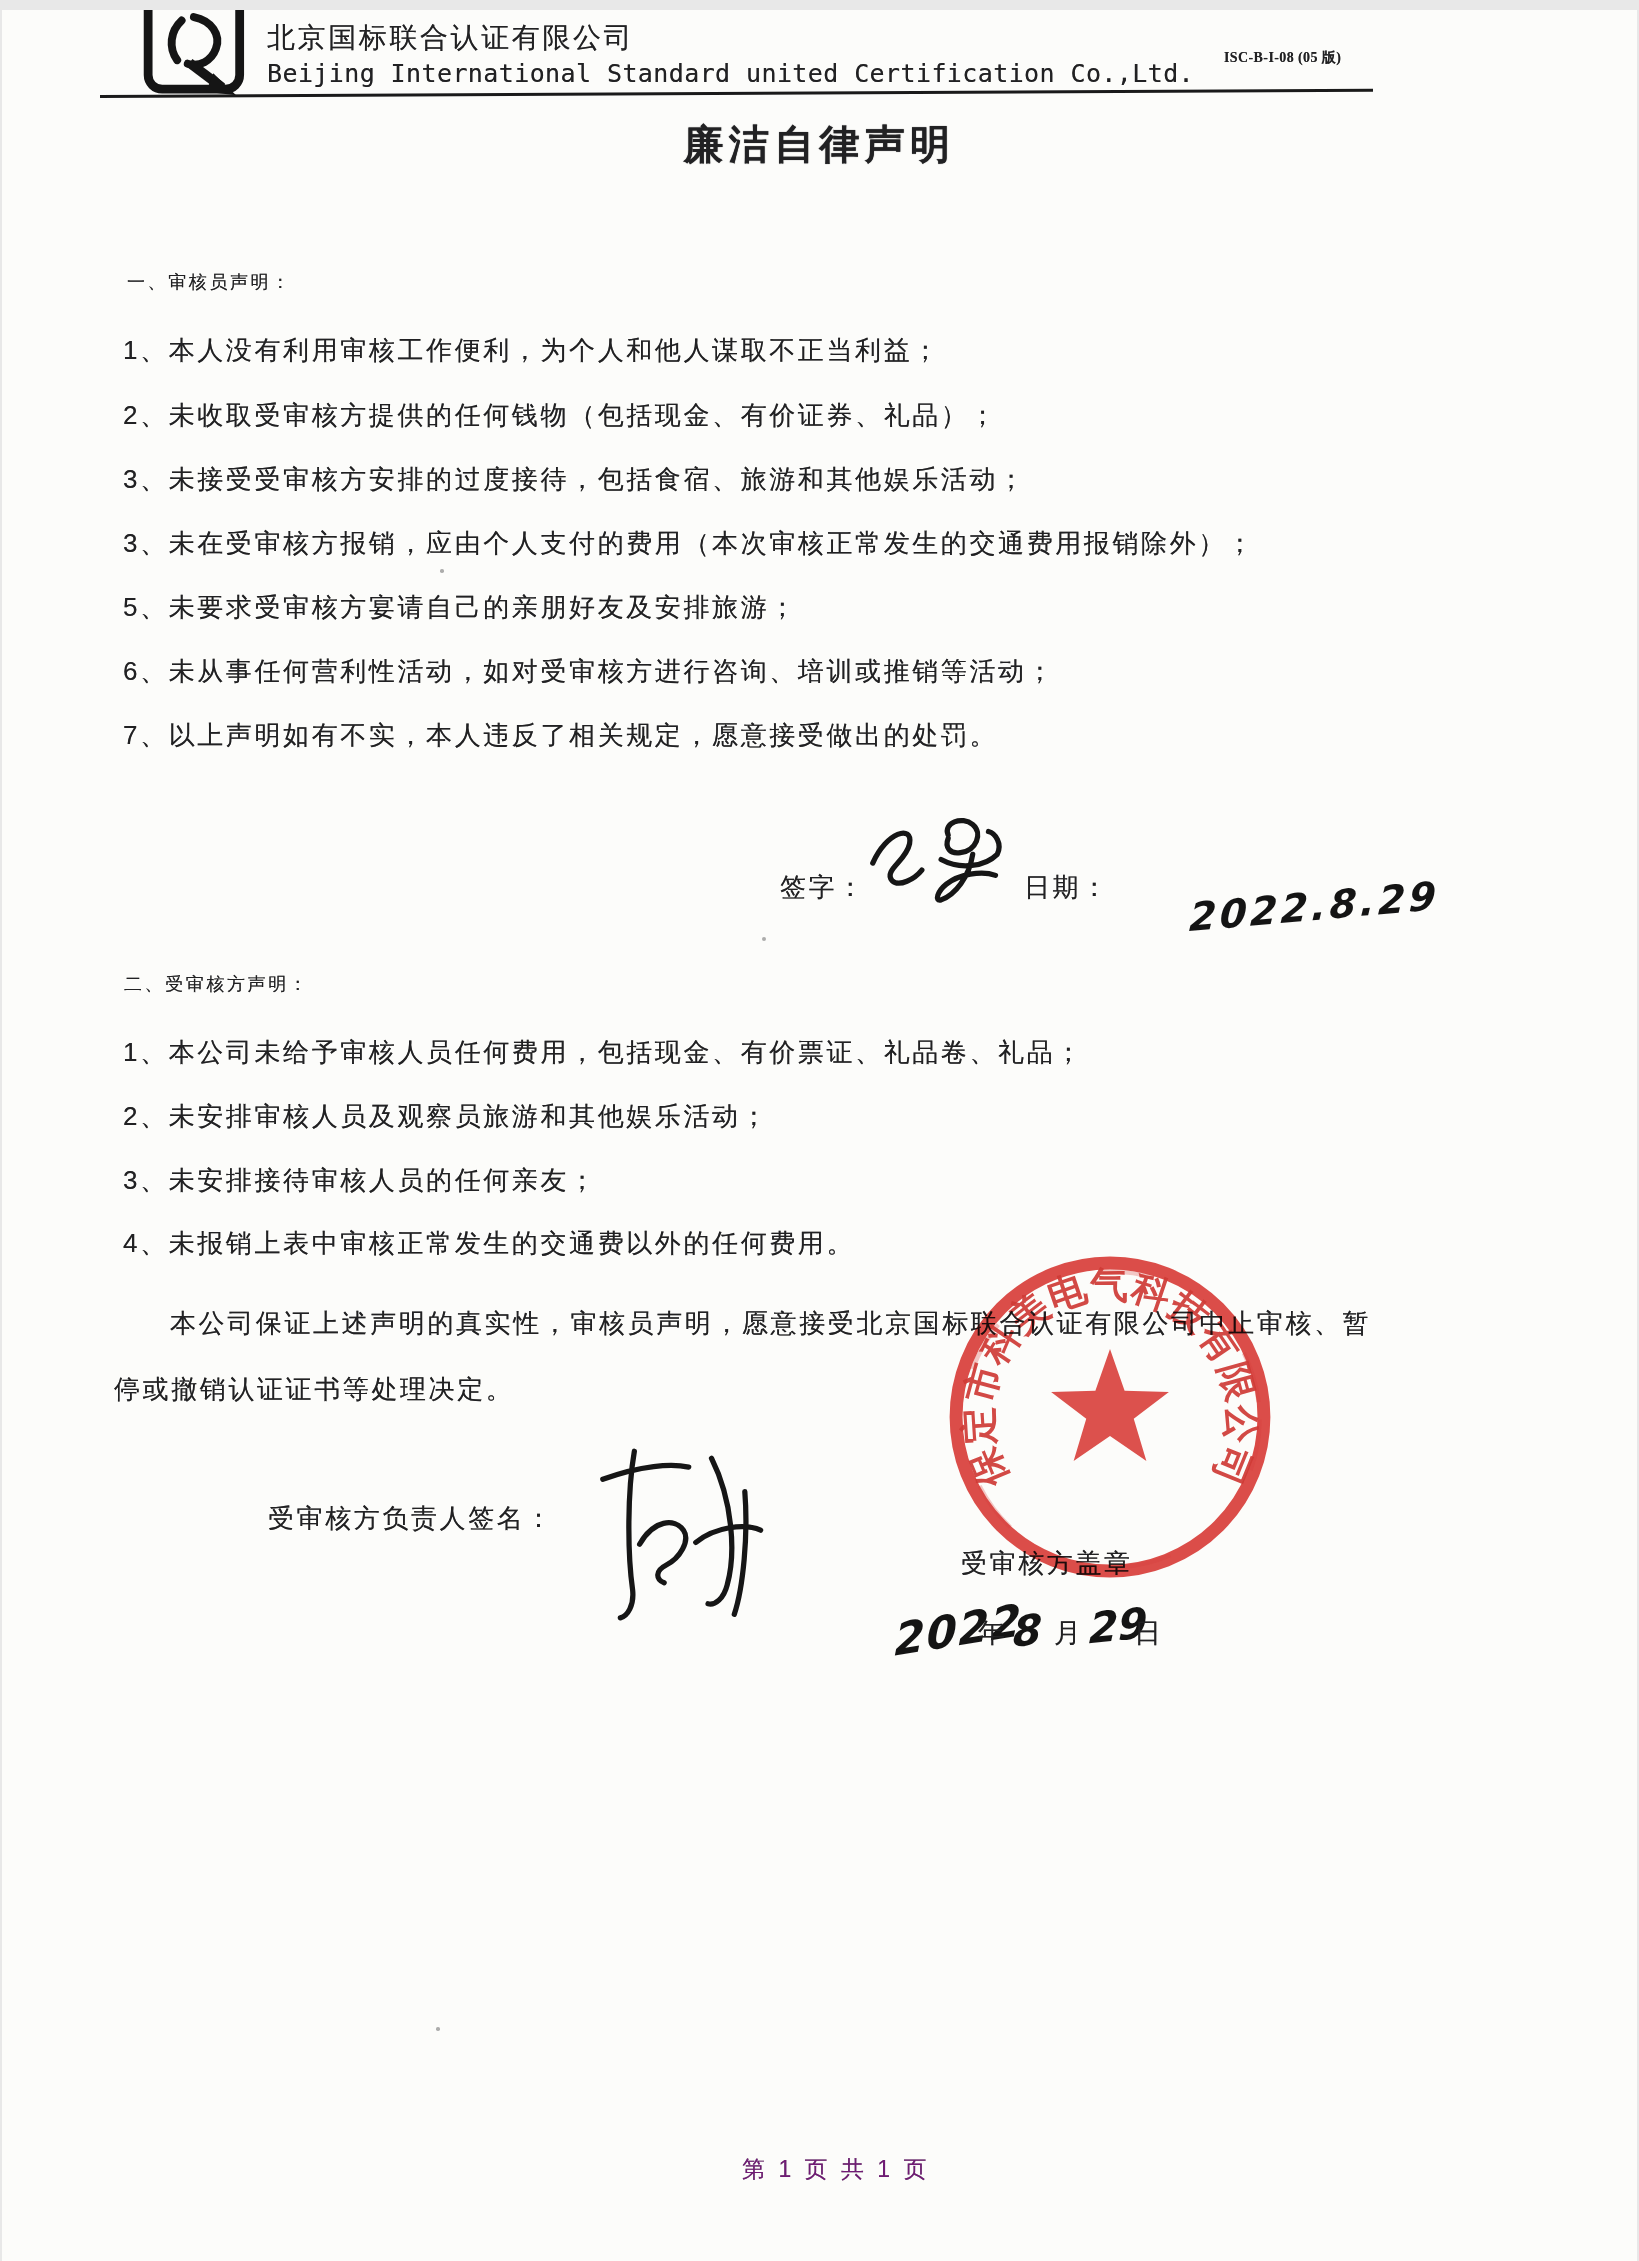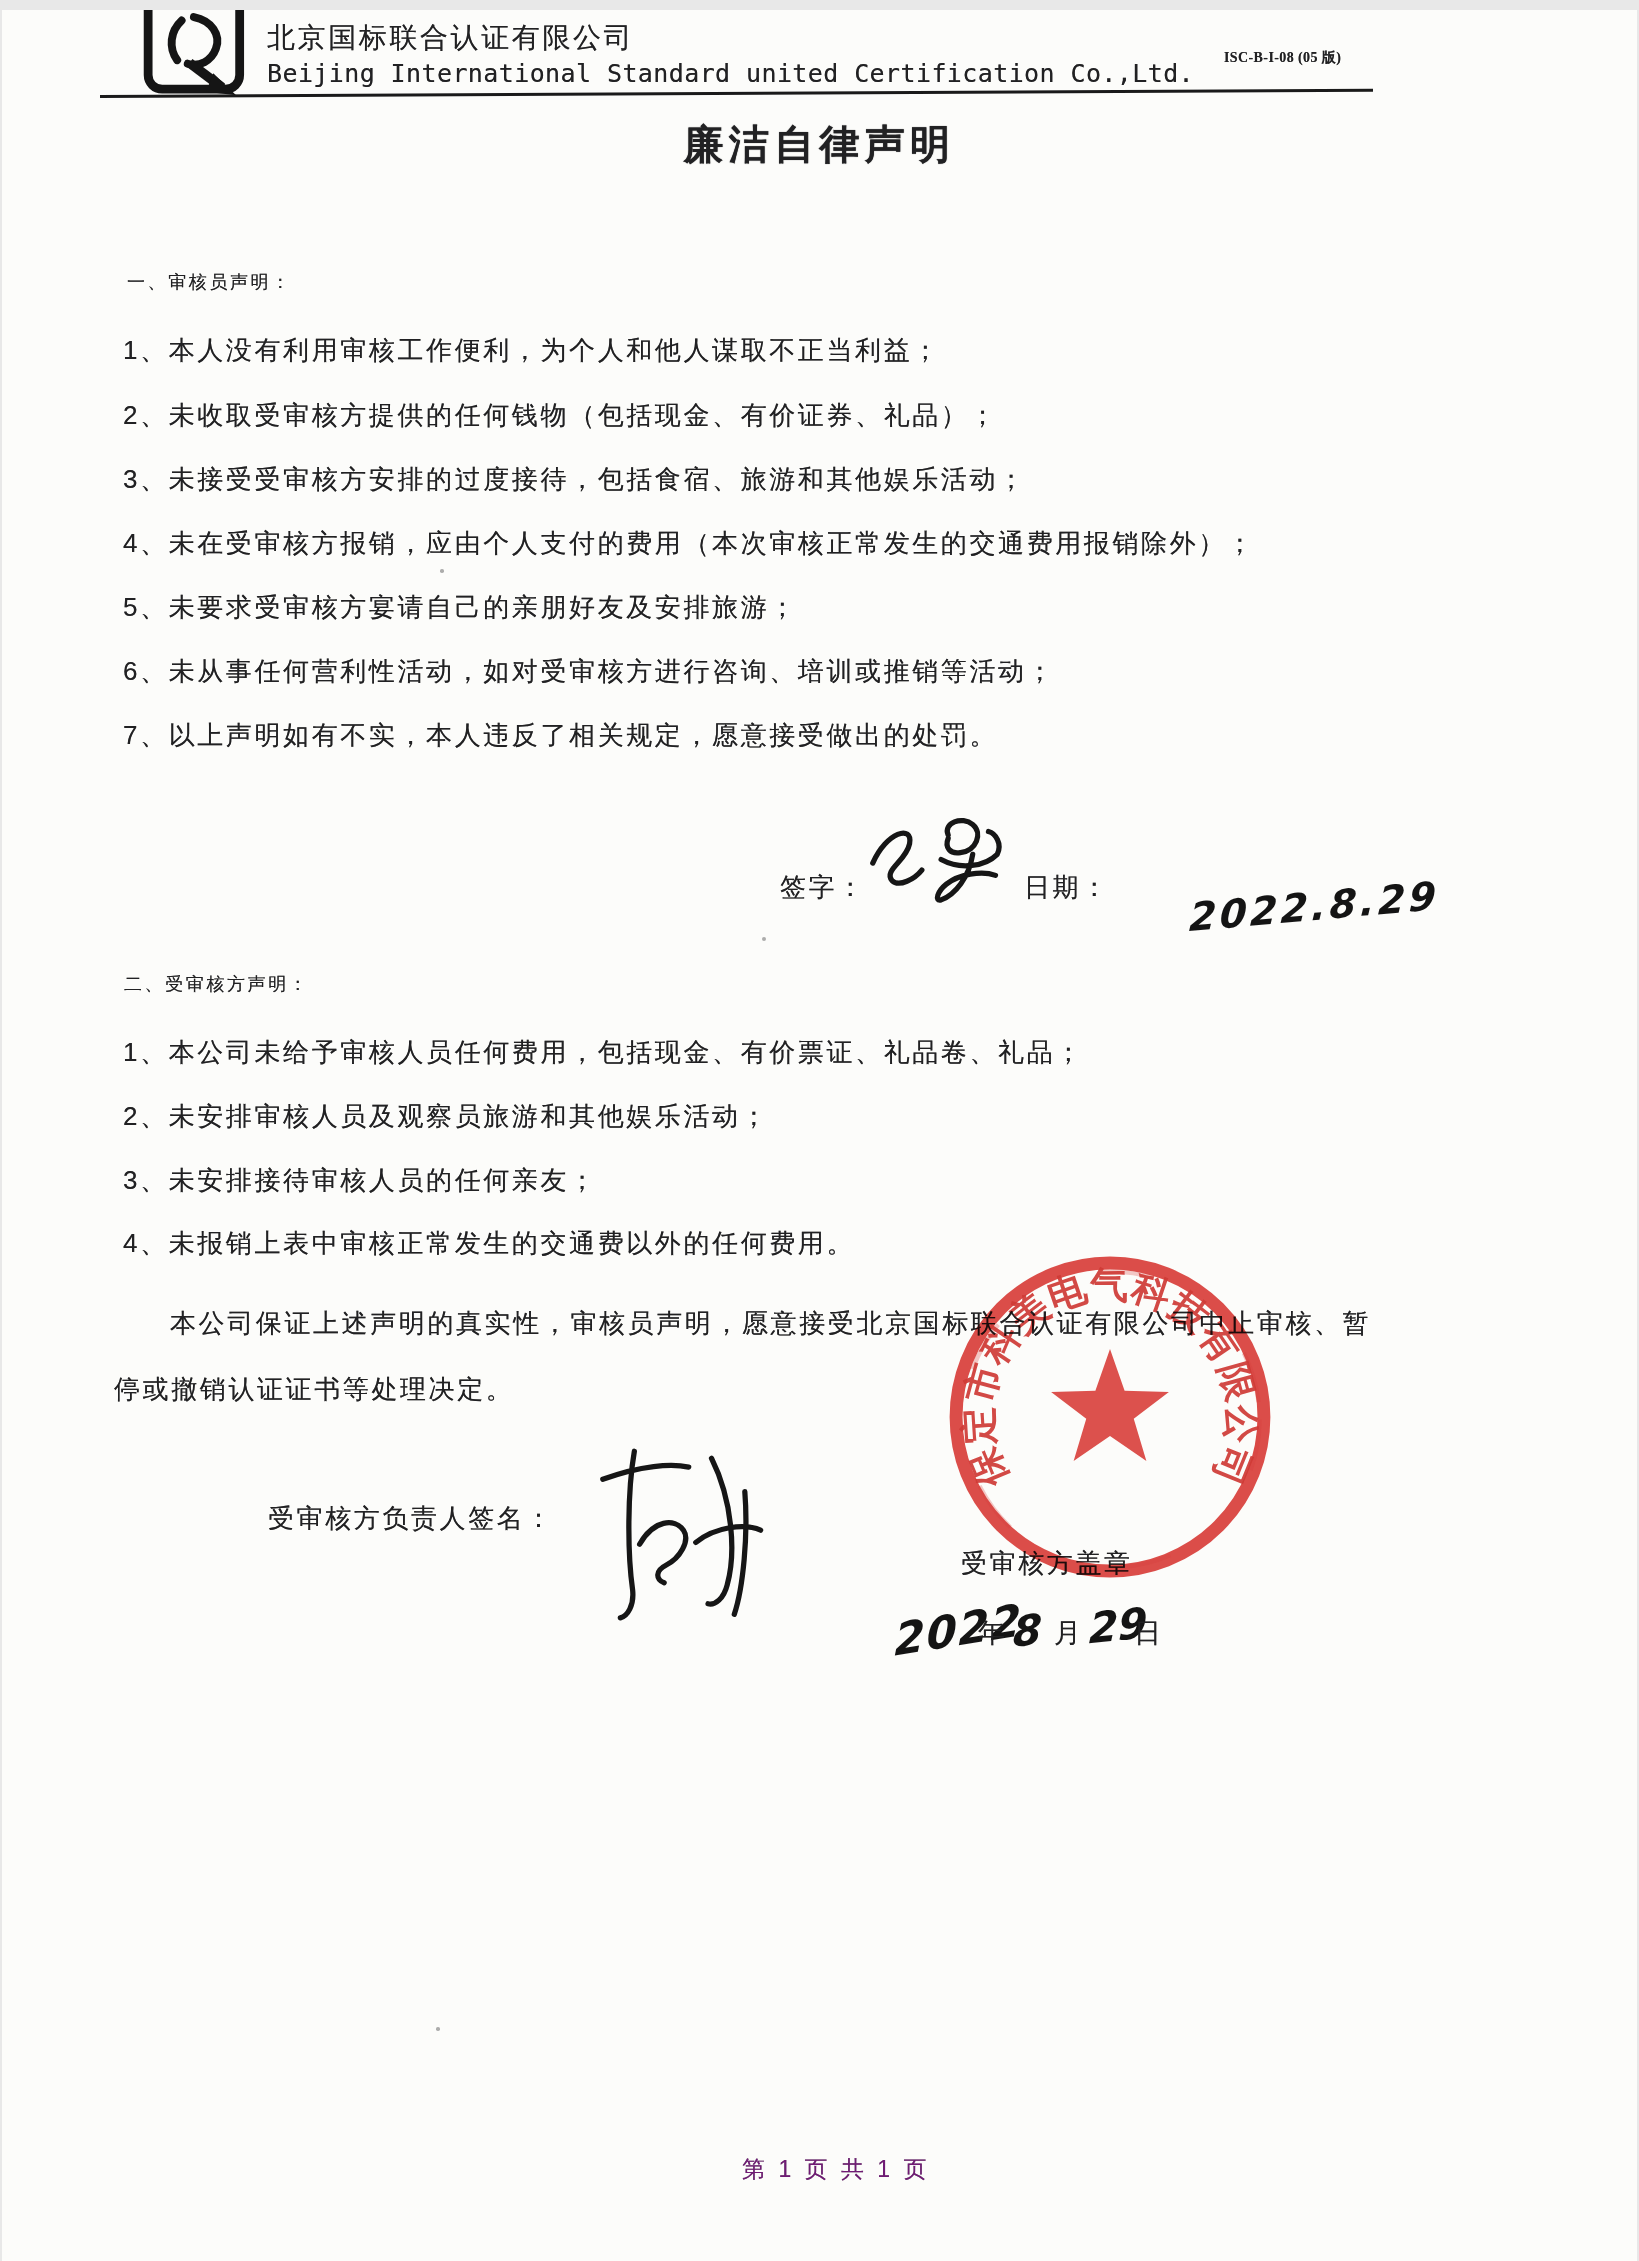--- a/index.html
+++ b/index.html
@@ -66,21 +66,21 @@
     <div class="abs print form-code">ISC-B-I-08 (05 版)</div>
     <div class="abs header-rule"></div>
   </div>
 
   <div class="abs print title">廉洁自律声明</div>
 
   <div class="abs print heading" style="left:125px;top:260px;">一、审核员声明：</div>
   <div class="abs print body-text" style="left:121px;top:323px;">1、本人没有利用审核工作便利，为个人和他人谋取不正当利益；</div>
   <div class="abs print body-text" style="left:121px;top:388px;">2、未收取受审核方提供的任何钱物（包括现金、有价证券、礼品）；</div>
   <div class="abs print body-text" style="left:121px;top:452px;">3、未接受受审核方安排的过度接待，包括食宿、旅游和其他娱乐活动；</div>
-  <div class="abs print body-text" style="left:121px;top:516px;">4、未在受审核方报销，应由个人支付的费用（本次审核正常发生的交通费用报销除外）；</div>
+  <div class="abs print body-text" style="left:121px;top:516px;">3、未在受审核方报销，应由个人支付的费用（本次审核正常发生的交通费用报销除外）；</div>
   <div class="abs print body-text" style="left:121px;top:580px;">5、未要求受审核方宴请自己的亲朋好友及安排旅游；</div>
   <div class="abs print body-text" style="left:121px;top:644px;">6、未从事任何营利性活动，如对受审核方进行咨询、培训或推销等活动；</div>
   <div class="abs print body-text" style="left:121px;top:708px;">7、以上声明如有不实，本人违反了相关规定，愿意接受做出的处罚。</div>
 
   <div class="abs print body-text" style="left:778px;top:860px;">签字：</div>
   <svg class="abs" style="left:862px;top:795px;" width="149" height="110" viewBox="0 0 170 125">
     <g fill="none" stroke="#161616" stroke-width="6" stroke-linecap="round" stroke-linejoin="round">
       <path d="M10,66 C26,30 56,22 52,44 C48,64 22,74 32,86 C40,94 58,84 66,74"></path>
       <path d="M96,34 C90,20 112,12 124,22 C136,32 128,52 110,54 C98,56 92,48 96,38"></path>
       <path d="M88,62 C110,74 138,70 152,56 C158,44 150,32 142,30"></path>

